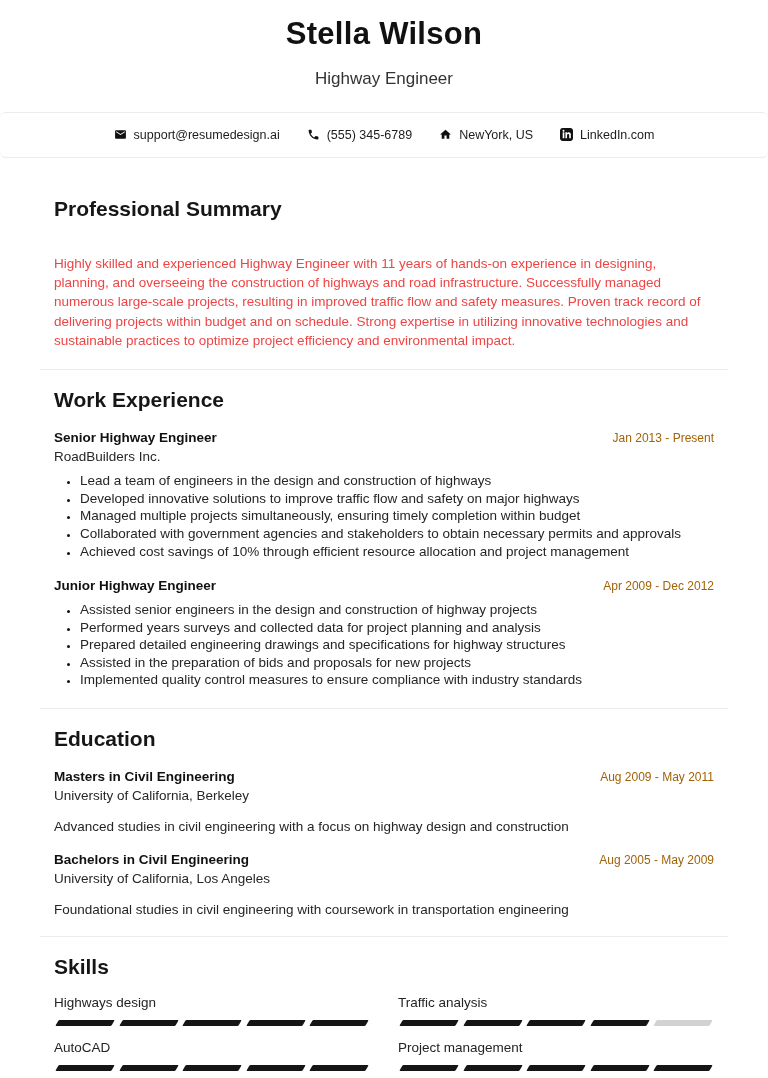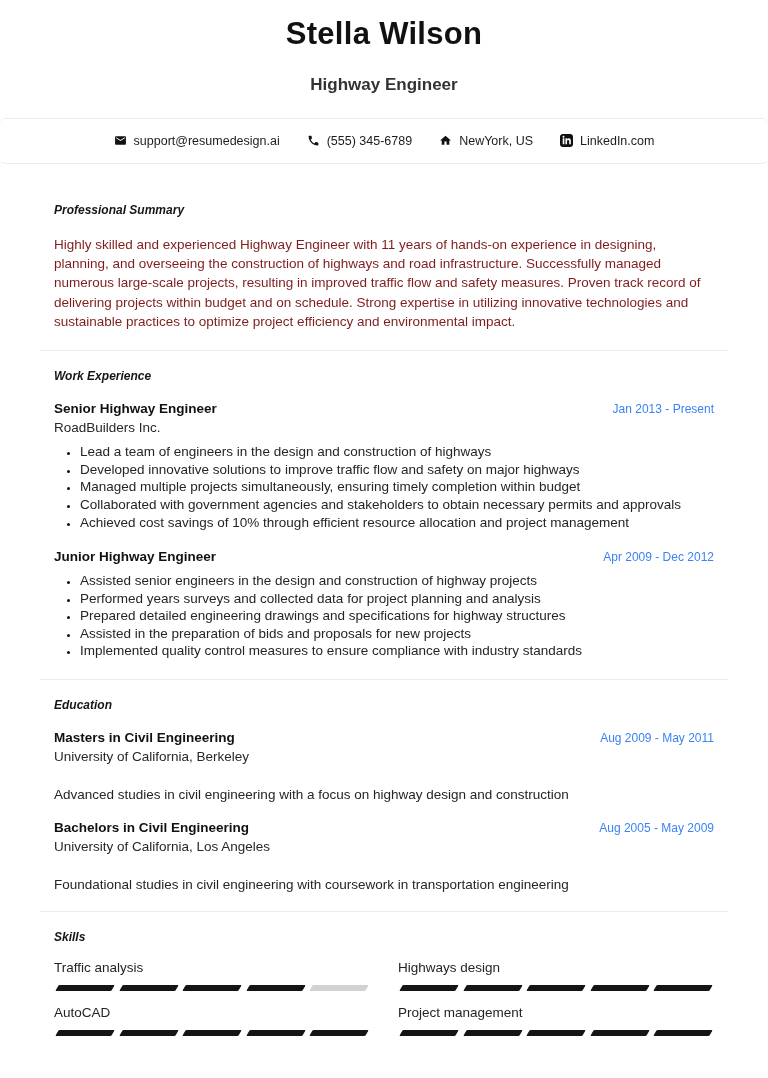--- a/index.html
+++ b/index.html
@@ -9,57 +9,57 @@
     min-height: 1078px;
     margin: 0 auto;
     font-family: "Liberation Sans", "DejaVu Sans", sans-serif;
     color: #222;
     -webkit-font-smoothing: antialiased;
   }
 
   
   .header { text-align: center; padding-top: 16px; }
   .name { font-size: 31px; font-weight: 700; color: #111; letter-spacing: 0.3px; line-height: 1.15; }
-  .job-title { font-size: 17px; color: #333; margin-top: 23px; font-weight: 700; }
+  .job-title { font-size: 17px; color: #333; margin-top: 17px; font-weight: 400; }
 
   
   .contact-bar {
     margin-top: 23px;
     border-top: 1px solid #ececec;
     border-bottom: 1px solid #ececec;
     padding: 15px 0;
     display: flex;
     justify-content: center;
     align-items: flex-start;
     gap: 27px;
     border-radius: 6px;
   }
   .contact-item { display: flex; align-items: center; gap: 7px; font-size: 12.5px; color: #1c1c1c; }
   .contact-item svg { display: block; }
 
   
   .main { padding: 0 54px 20px 54px; }
-  .section-heading { font-size: 12px; font-weight: 700; color: #161616; font-style: italic; }
+  .section-heading { font-size: 21px; font-weight: 700; color: #161616; }
   .divider { border: none; border-top: 1px solid #ececec; margin: 19px -14px 0 -14px; }
 
   .summary-section { margin-top: 39px; }
-  .summary-text { margin-top: 18px; font-size: 13.5px; line-height: 19.3px; color: #7f1d1d; }
+  .summary-text { margin-top: 33px; font-size: 13.5px; line-height: 19.3px; color: #ef4444; }
 
   .section { margin-top: 18px; }
 
   
   .entry { margin-top: 18px; }
   .entry-head { display: flex; justify-content: space-between; align-items: baseline; text-align: center; }
   .entry-title { font-size: 13.5px; font-weight: 700; color: #111; }
-  .entry-dates { font-size: 12px; color: #3b82f6; white-space: nowrap; }
+  .entry-dates { font-size: 12px; color: #a16207; white-space: nowrap; }
   .entry-sub { font-size: 13.5px; color: #272727; margin-top: 4px; }
   .bullets { margin-top: 8px; padding-left: 26px; }
   .bullets li { font-size: 13.5px; line-height: 17.6px; color: #252525; }
   .bullets li::marker { font-size: 11px; color: #111; }
-  .edu-desc { font-size: 13.5px; color: #252525; margin-top: 23px; }
+  .edu-desc { font-size: 13.5px; color: #252525; margin-top: 16px; }
 
   
   .skills-grid {
     margin-top: 16px;
     display: grid;
     grid-template-columns: 1fr 1fr;
     column-gap: 28px;
     row-gap: 14px;
   }
   .skill-name { font-size: 13.5px; color: #242424; }
@@ -180,42 +180,42 @@
   </div>
 </div>
   </div>
 
   <hr class="divider">
 
   <div class="section">
     <h2 class="section-heading">Skills</h2>
     <div class="skills-grid">
   <div>
+    <div class="skill-name">Highways design</div>
+    <div class="skill-bar">
+            <div class="seg filled"></div>
+            <div class="seg filled"></div>
+            <div class="seg filled"></div>
+            <div class="seg filled"></div>
+            <div class="seg filled"></div>
+          </div>
+  </div>
+
+  <div>
     <div class="skill-name">Traffic analysis</div>
     <div class="skill-bar">
             <div class="seg filled"></div>
             <div class="seg filled"></div>
             <div class="seg filled"></div>
             <div class="seg filled"></div>
             <div class="seg"></div>
           </div>
   </div>
 
   <div>
-    <div class="skill-name">Highways design</div>
-    <div class="skill-bar">
-            <div class="seg filled"></div>
-            <div class="seg filled"></div>
-            <div class="seg filled"></div>
-            <div class="seg filled"></div>
-            <div class="seg filled"></div>
-          </div>
-  </div>
-
-  <div>
     <div class="skill-name">AutoCAD</div>
     <div class="skill-bar">
             <div class="seg filled"></div>
             <div class="seg filled"></div>
             <div class="seg filled"></div>
             <div class="seg filled"></div>
             <div class="seg filled"></div>
           </div>
   </div>
 

